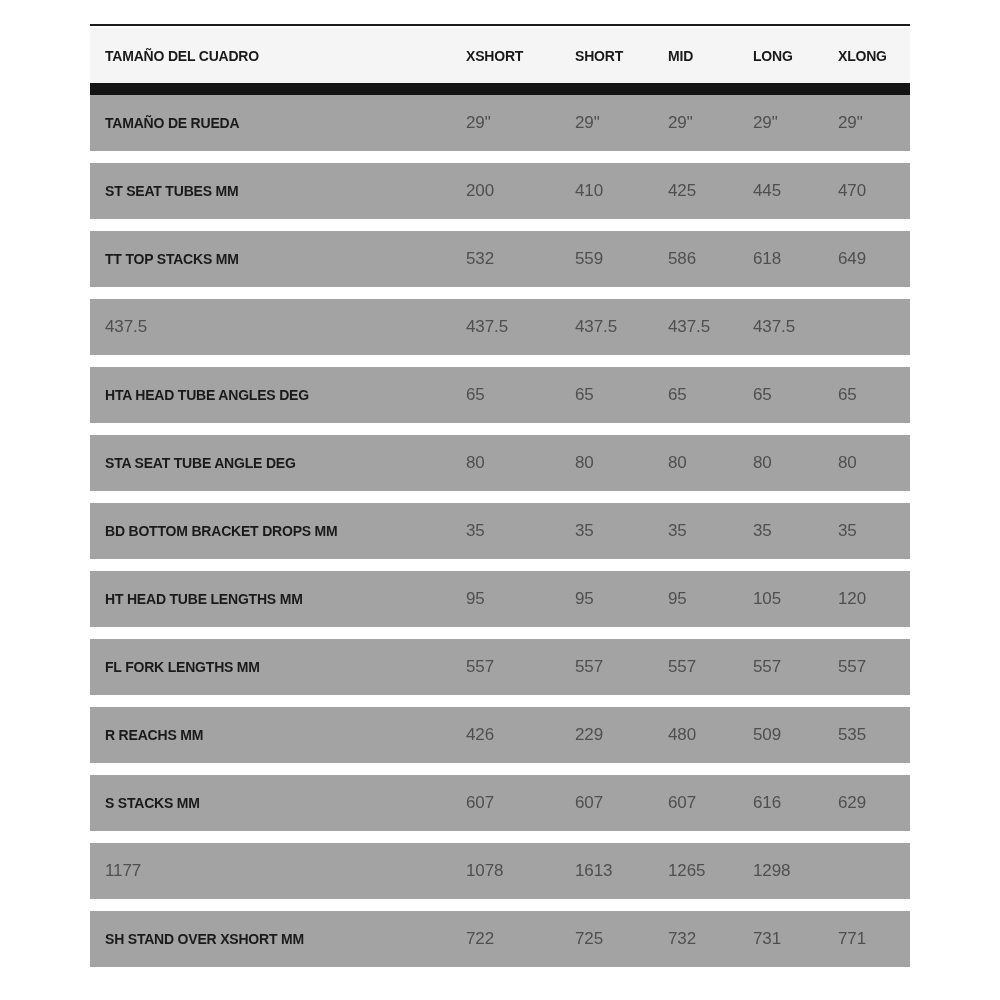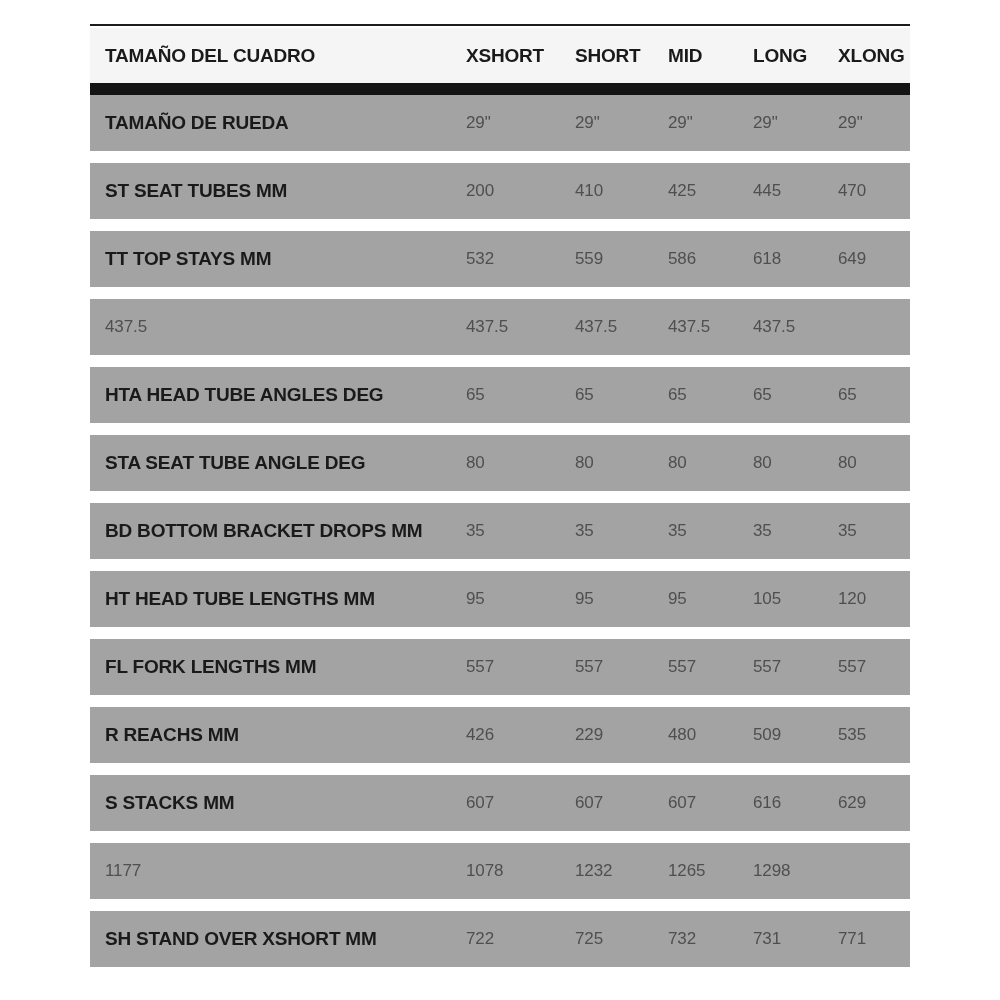--- a/index.html
+++ b/index.html
@@ -39,21 +39,21 @@
   }
   .data-row {
     height: 56px;
     background: #a3a3a3;
   }
   .data-row + .data-row {
     margin-top: 12px;
   }
   .label, .col-head {
     font-weight: 700;
-    font-size: 19px;
+    font-size: 14px;
     color: #1a1a1a;
     letter-spacing: -0.2px;
     white-space: nowrap;
   }
   .val {
     font-size: 17px;
     color: #4f4f4f;
     letter-spacing: -0.1px;
     white-space: nowrap;
   }
@@ -90,21 +90,21 @@
     <div class="grid-row data-row">
       <div class="label">ST SEAT TUBES MM</div>
       <div class="val">200</div>
       <div class="val">410</div>
       <div class="val">425</div>
       <div class="val">445</div>
       <div class="val">470</div>
     </div>
 
     <div class="grid-row data-row">
-      <div class="label">TT TOP STAYS MM</div>
+      <div class="label">TT TOP STACKS MM</div>
       <div class="val">532</div>
       <div class="val">559</div>
       <div class="val">586</div>
       <div class="val">618</div>
       <div class="val">649</div>
     </div>
 
     <div class="grid-row data-row">
       <div class="val">437.5</div>
       <div class="val">437.5</div>
@@ -172,21 +172,21 @@
       <div class="val">607</div>
       <div class="val">607</div>
       <div class="val">607</div>
       <div class="val">616</div>
       <div class="val">629</div>
     </div>
 
     <div class="grid-row data-row">
       <div class="val">1177</div>
       <div class="val">1078</div>
-      <div class="val">1232</div>
+      <div class="val">1613</div>
       <div class="val">1265</div>
       <div class="val">1298</div>
     </div>
 
     <div class="grid-row data-row">
       <div class="label">SH STAND OVER XSHORT MM</div>
       <div class="val">722</div>
       <div class="val">725</div>
       <div class="val">732</div>
       <div class="val">731</div>

